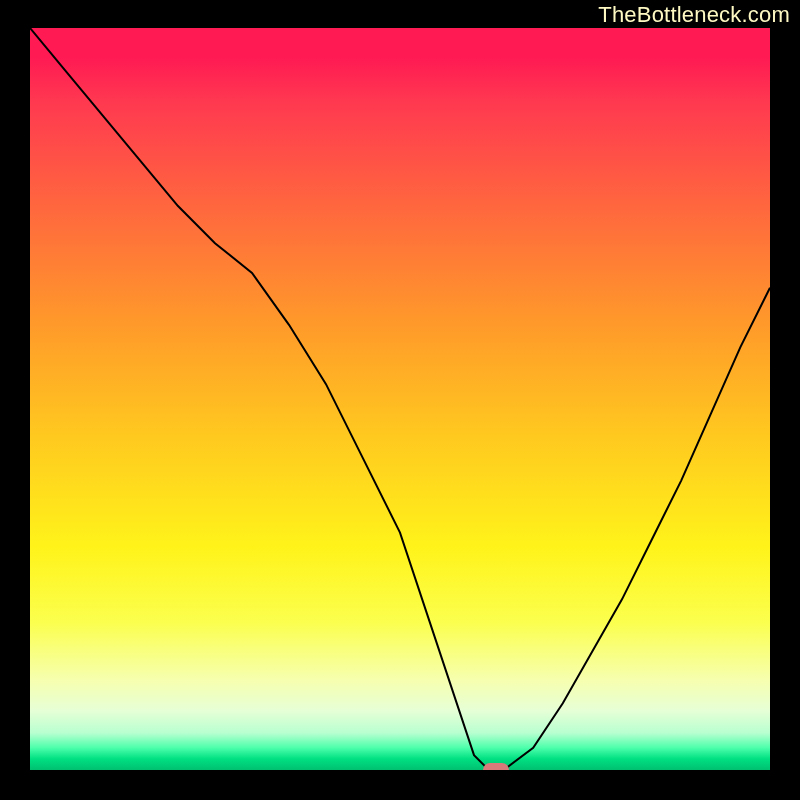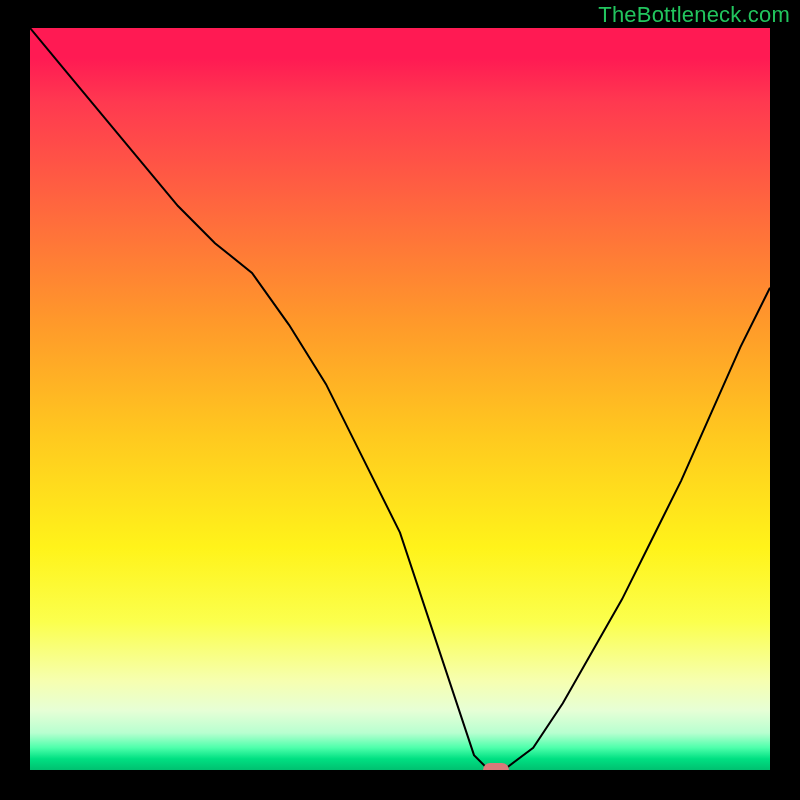--- a/index.html
+++ b/index.html
@@ -14,21 +14,21 @@
   .frame {
     position: relative;
     width: 800px;
     height: 800px;
     background: #000;
   }
   .watermark {
     position: absolute;
     top: 2px;
     right: 10px;
-    color: #22c55e;
+    color: #fef9c3;
     font-size: 22px;
     font-weight: 500;
     letter-spacing: 0.2px;
     z-index: 5;
   }
   .plot {
     position: absolute;
     left: 30px;
     top: 28px;
     width: 740px;

